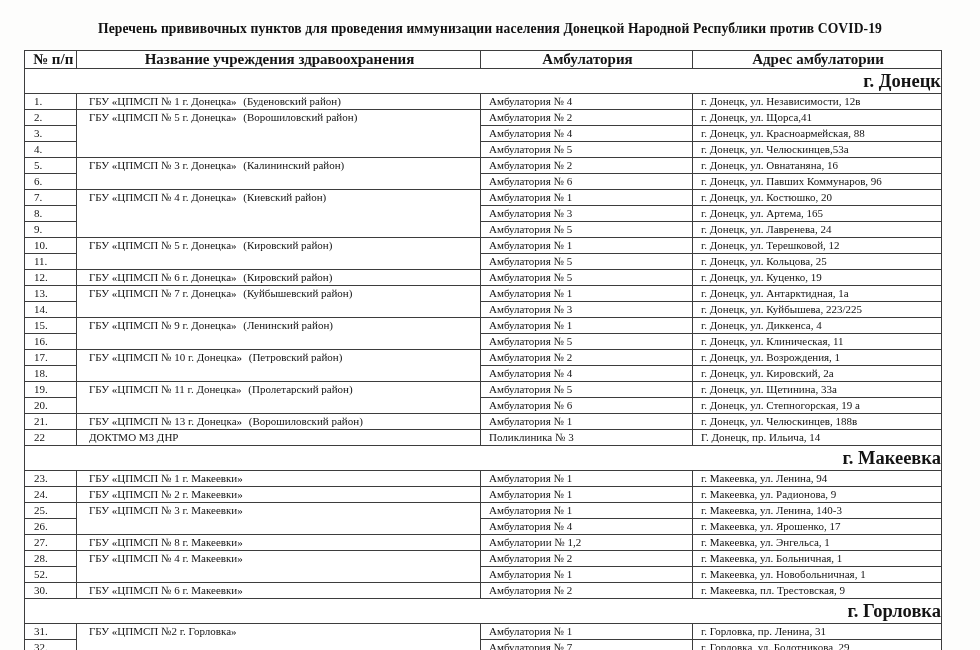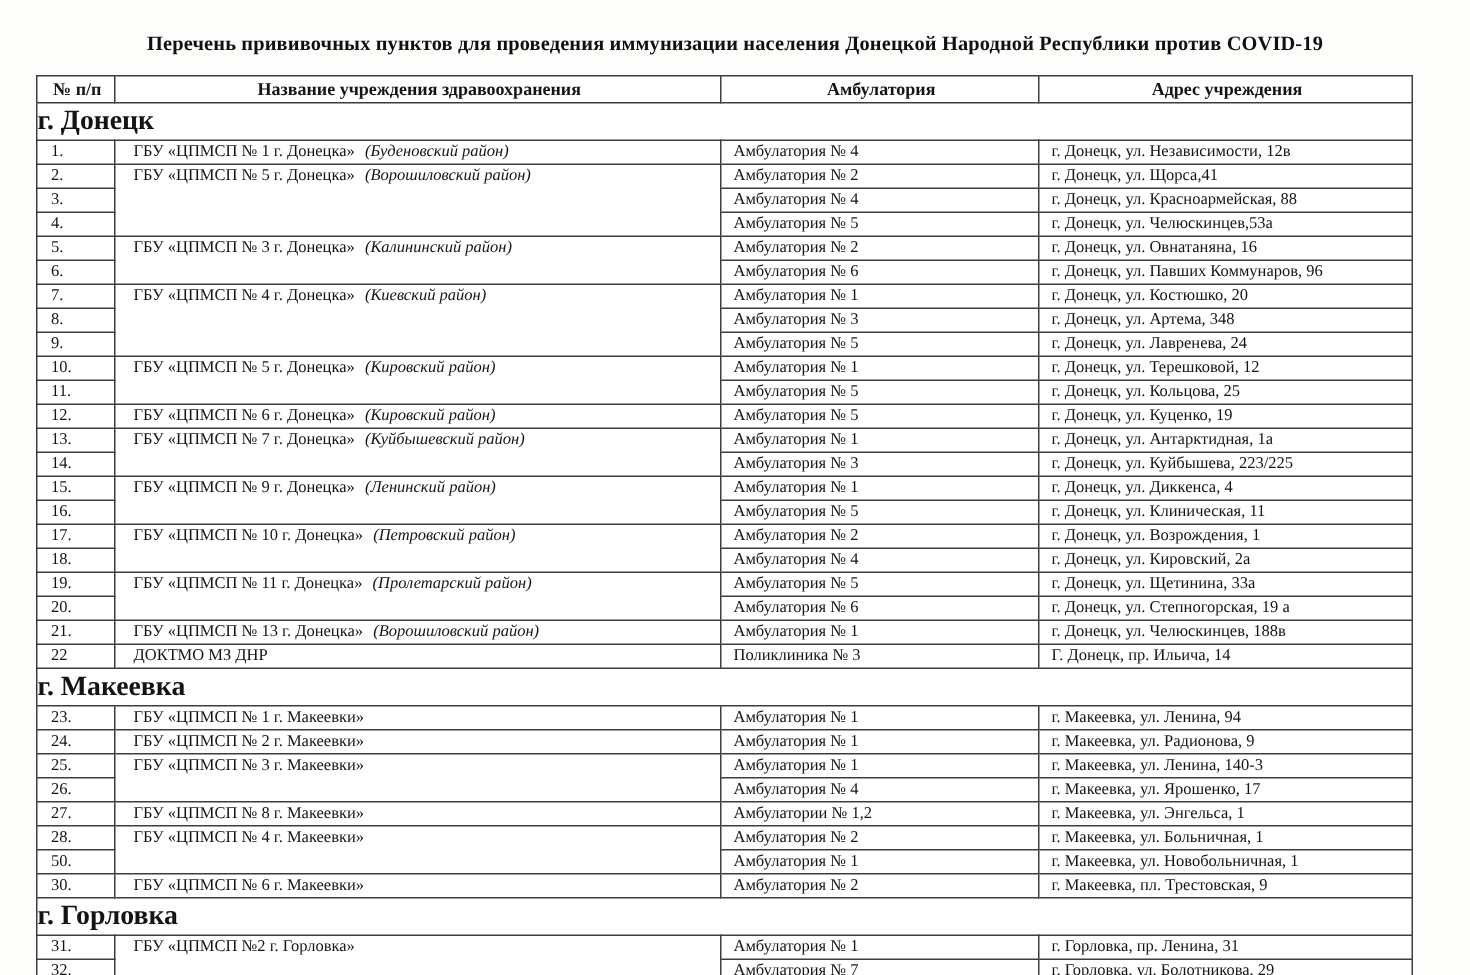--- a/index.html
+++ b/index.html
@@ -37,54 +37,54 @@
     line-height: 13px;
     padding: 1px 6px 0 8px;
     height: 14px;
     vertical-align: top;
     white-space: nowrap;
     overflow: hidden;
   }
   thead th {
     text-align: center;
     font-weight: bold;
-    font-size: 12px;
+    font-size: 15px;
     height: 15px;
     padding-top: 2px;
   }
   tr.section-row td {
-    text-align: left;
+    text-align: right;
     font-weight: bold;
     font-size: 18.5px;
     line-height: 22px;
     height: 23px;
     padding: 1px 0 0 0;
   }
   td.org-name { padding-left: 12px; }
-  td.org-name .note { font-style: italic; padding-left: 4px; }
+  td.org-name .note { padding-left: 4px; }
   td.row-number { padding-left: 9px; }
 </style>
 </head>
 <body>
 
 <div class="page">
   <h1 class="doc-title">Перечень прививочных пунктов для проведения иммунизации населения Донецкой Народной Республики против COVID-19</h1>
   <table class="main-table">
     <colgroup>
       <col class="c-num">
         <col class="c-org">
         <col class="c-amb">
         <col class="c-addr">
     </colgroup>
     <thead>
       <tr>
         <th>№ п/п</th>
         <th>Название учреждения здравоохранения</th>
         <th>Амбулатория</th>
-        <th>Адрес учреждения</th>
+        <th>Адрес амбулатории</th>
       </tr>
     </thead>
     <tbody>
         <tr class="section-row">
           <td colspan="4">г. Донецк</td>
         </tr>
         <tr>
           <td class="row-number">1.</td>
           <td class="org-name" rowspan="1"><span>ГБУ «ЦПМСП № 1 г. Донецка»</span><span class="note"> (Буденовский район)</span></td>
           <td>Амбулатория № 4</td>
@@ -119,21 +119,21 @@
         </tr>
         <tr>
           <td class="row-number">7.</td>
           <td class="org-name" rowspan="3"><span>ГБУ «ЦПМСП № 4 г. Донецка»</span><span class="note"> (Киевский район)</span></td>
           <td>Амбулатория № 1</td>
           <td>г. Донецк, ул. Костюшко, 20</td>
         </tr>
         <tr>
           <td class="row-number">8.</td>
           <td>Амбулатория № 3</td>
-          <td>г. Донецк, ул. Артема, 348</td>
+          <td>г. Донецк, ул. Артема, 165</td>
         </tr>
         <tr>
           <td class="row-number">9.</td>
           <td>Амбулатория № 5</td>
           <td>г. Донецк, ул. Лавренева, 24</td>
         </tr>
         <tr>
           <td class="row-number">10.</td>
           <td class="org-name" rowspan="2"><span>ГБУ «ЦПМСП № 5 г. Донецка»</span><span class="note"> (Кировский район)</span></td>
           <td>Амбулатория № 1</td>
@@ -238,21 +238,21 @@
           <td>Амбулатории № 1,2</td>
           <td>г. Макеевка, ул. Энгельса, 1</td>
         </tr>
         <tr>
           <td class="row-number">28.</td>
           <td class="org-name" rowspan="2"><span>ГБУ «ЦПМСП № 4 г. Макеевки»</span></td>
           <td>Амбулатория № 2</td>
           <td>г. Макеевка, ул. Больничная, 1</td>
         </tr>
         <tr>
-          <td class="row-number">50.</td>
+          <td class="row-number">52.</td>
           <td>Амбулатория № 1</td>
           <td>г. Макеевка, ул. Новобольничная, 1</td>
         </tr>
         <tr>
           <td class="row-number">30.</td>
           <td class="org-name" rowspan="1"><span>ГБУ «ЦПМСП № 6 г. Макеевки»</span></td>
           <td>Амбулатория № 2</td>
           <td>г. Макеевка, пл. Трестовская, 9</td>
         </tr>
         <tr class="section-row">

